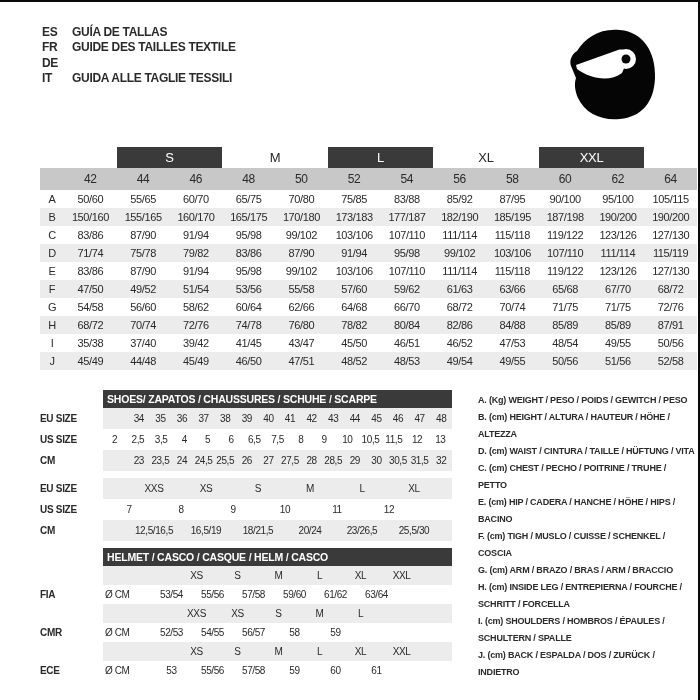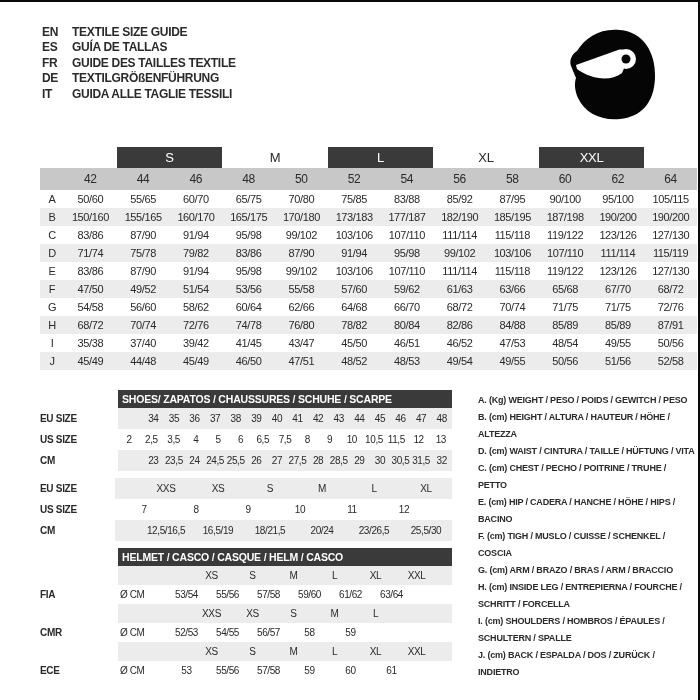--- a/index.html
+++ b/index.html
@@ -24,21 +24,21 @@
   .gcell.dark{background:var(--dark-bar,#3a3a3a);color:#fff;}
   .band-row{height:22px;background:var(--band-gray,#c8c8c8);}
   .band-row .mcell{font-size:12px;}
   .data-row{height:18px;}
   .data-row.striped{background:var(--stripe-gray,#ececec);}
   .mcell{text-align:center;font-size:11px;letter-spacing:-0.4px;white-space:nowrap;}
   .mcell.letter{font-size:11px;}
   
   .bottom-left{position:absolute;left:40px;top:388px;width:412px;}
   .sub{margin-bottom:7px;}
-  .srow{display:flex;align-items:stretch;gap:15px;}
+  .srow{display:flex;align-items:stretch;}
   .rlabel{width:63px;font-size:10px;font-weight:bold;letter-spacing:-0.3px;
           display:flex;align-items:center;}
   .rcells{flex:1;display:grid;align-items:center;}
   .rcells.striped{background:var(--stripe-gray,#ececec);padding-left:25px;}
   .dark-bar{display:flex !important;align-items:center;background:var(--dark-bar,#3a3a3a);
             color:#fff;font-size:10.5px;font-weight:bold;letter-spacing:-0.2px;padding-left:4px;}
   .head-row{height:18px;}
   .scell{text-align:center;font-size:10px;letter-spacing:-0.4px;white-space:nowrap;}
   #shoesTable .srow,#glovesTable .srow{height:21px;}
   #helmetTable .srow{height:19px;}
@@ -51,34 +51,29 @@
   .legend{position:absolute;left:458px;top:390px;width:237px;}
   .legend-item{font-size:9px;font-weight:bold;line-height:17px;letter-spacing:-0.2px;margin-left:20px;}
 </style>
 </head>
 <body>
 
 <div class="page">
 
   <div class="langs" id="langs">
       <div class="lang-row">
-        <span class="lang-code">EN</span>
-        <span class="lang-text">TEXTILE SIZE GUIDE</span>
-      </div>
-      <div class="lang-row">
         <span class="lang-code">ES</span>
         <span class="lang-text">GUÍA DE TALLAS</span>
       </div>
       <div class="lang-row">
         <span class="lang-code">FR</span>
         <span class="lang-text">GUIDE DES TAILLES TEXTILE</span>
       </div>
       <div class="lang-row">
         <span class="lang-code">DE</span>
-        <span class="lang-text">TEXTILGRÖßENFÜHRUNG</span>
       </div>
       <div class="lang-row">
         <span class="lang-code">IT</span>
         <span class="lang-text">GUIDA ALLE TAGLIE TESSILI</span>
       </div>
     </div>
 
   <svg class="helmet-logo" width="90" height="94" viewBox="0 0 90 94" xmlns="http://www.w3.org/2000/svg">
     <path fill="#050505" d="M52 2
       C 75 4, 88 24, 87 50

